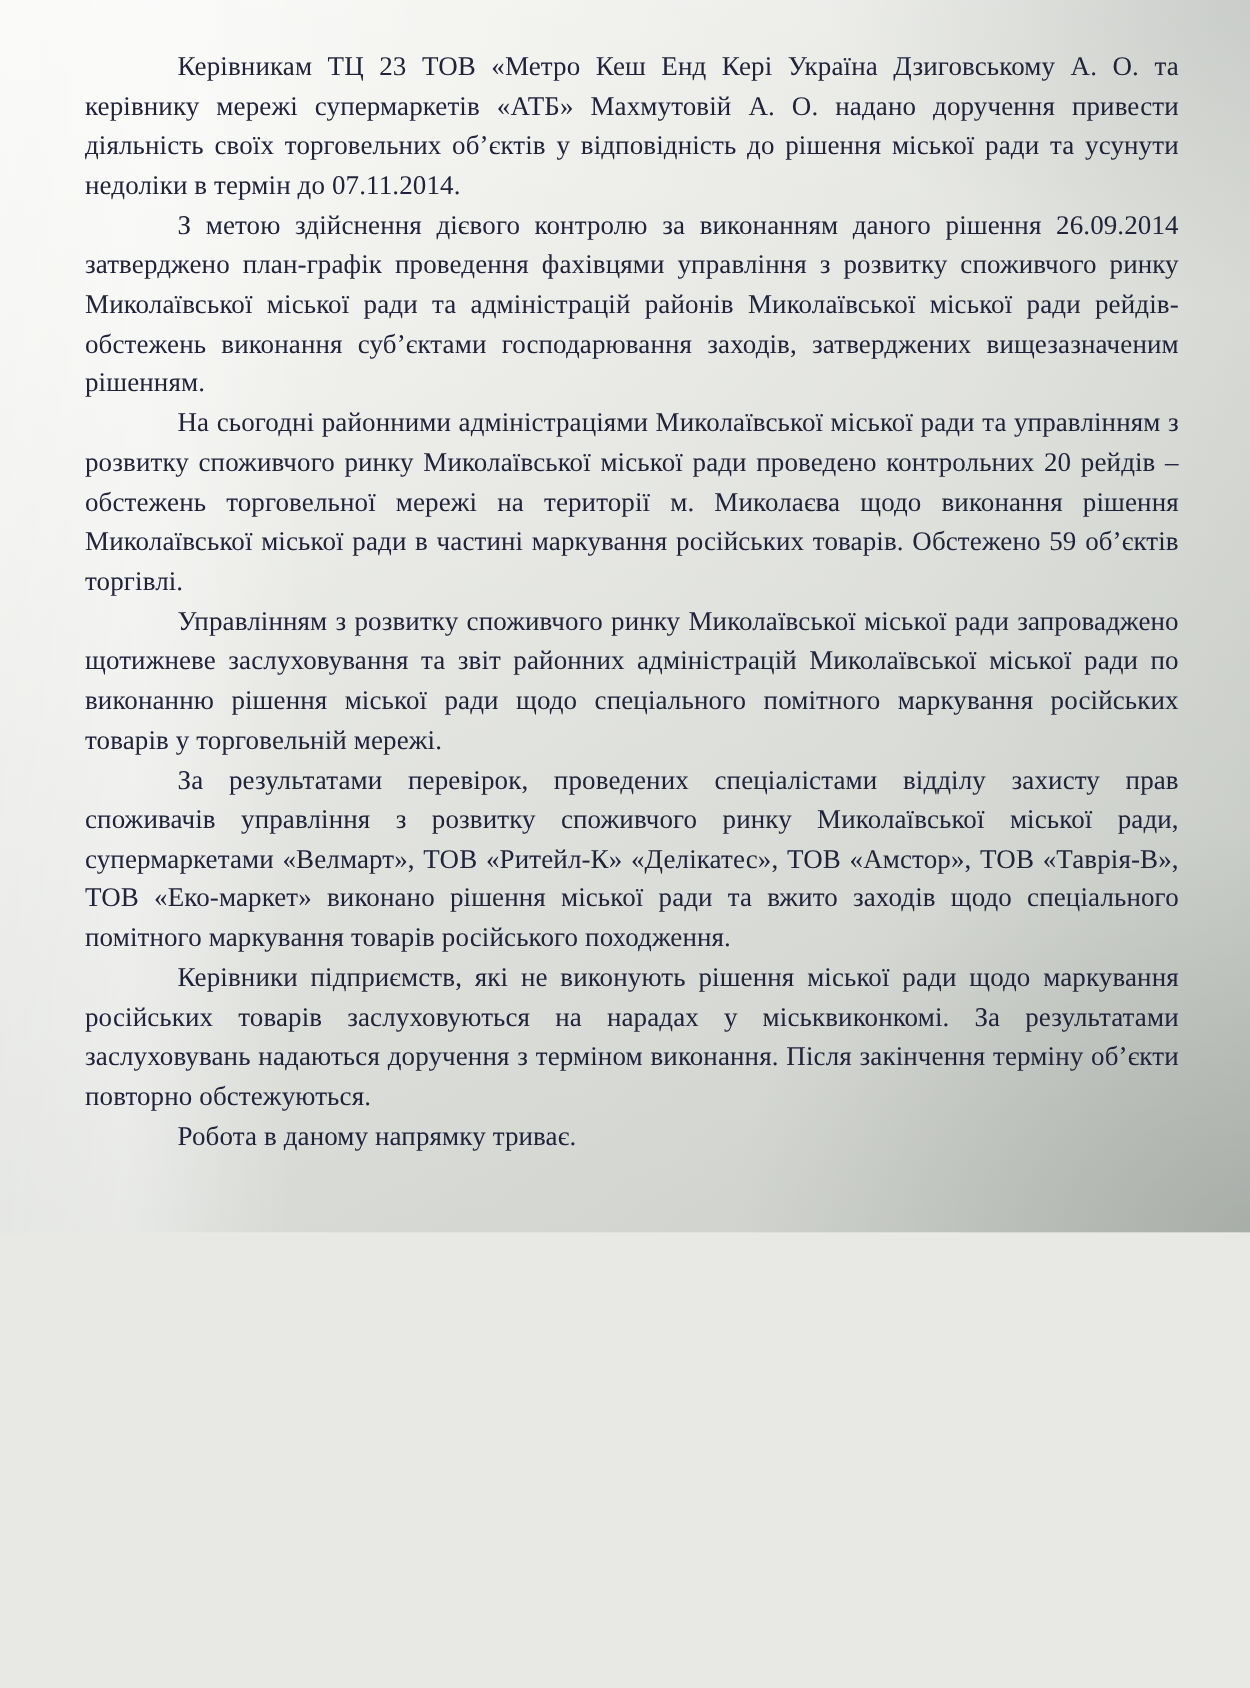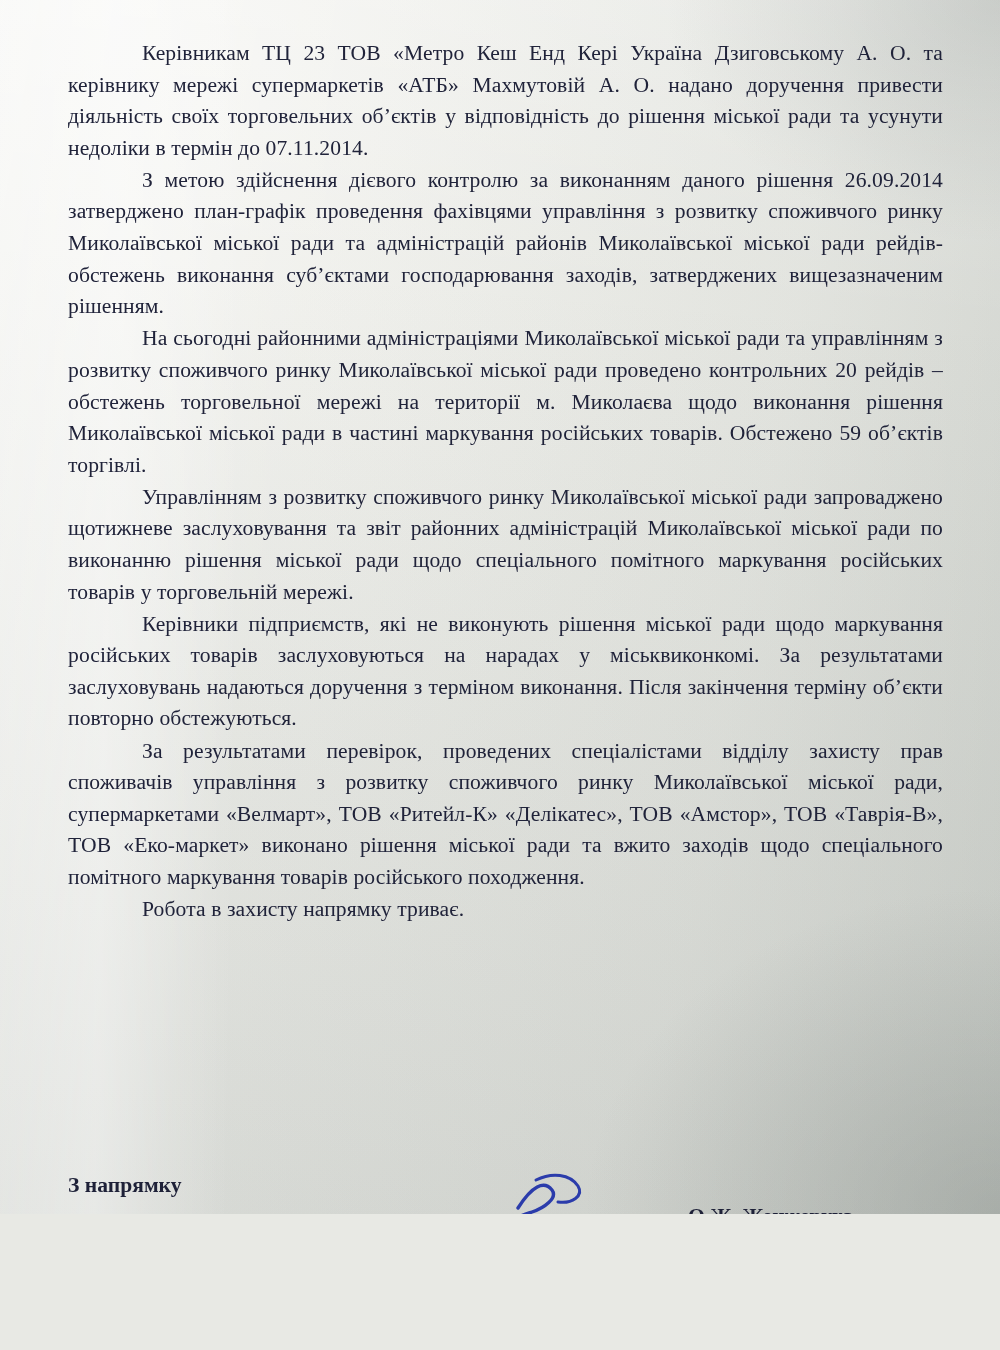--- a/index.html
+++ b/index.html
@@ -9,21 +9,21 @@
   body {
     width: 1000px;
     height: 1350px;
     overflow: hidden;
     background: #e8e9e4;
     font-family: "Liberation Serif", serif;
   }
   .page {
     position: relative;
     width: 1000px;
-    height: 1214px;
+    height: 986px;
     background:
       radial-gradient(ellipse at 20% 8%, #f2f2ee 0%, #e9eae5 45%, #dfe1dc 100%);
     box-sizing: border-box;
     overflow: hidden;
   }
   
   .page::before {
     content: "";
     position: absolute;
     inset: 0;
@@ -145,23 +145,23 @@
 
 <div class="page">
 
   <div class="top-shade"></div>
 
   <div class="body-text">
     <p>Керівникам ТЦ 23 ТОВ «Метро Кеш Енд Кері Україна Дзиговському А. О. та керівнику мережі супермаркетів «АТБ» Махмутовій А. О. надано доручення привести діяльність своїх торговельних об’єктів  у відповідність до рішення міської ради та усунути недоліки в термін до 07.11.2014.</p>
     <p>З метою здійснення дієвого контролю за виконанням даного рішення 26.09.2014 затверджено план-графік проведення фахівцями управління з розвитку споживчого ринку Миколаївської міської ради та адміністрацій районів Миколаївської міської ради рейдів-обстежень виконання суб’єктами господарювання заходів, затверджених вищезазначеним рішенням.</p>
     <p>На сьогодні районними адміністраціями Миколаївської міської ради та управлінням з розвитку споживчого ринку Миколаївської міської ради проведено контрольних 20 рейдів – обстежень торговельної мережі на території м. Миколаєва щодо виконання рішення Миколаївської міської ради в частині маркування російських товарів. Обстежено 59 об’єктів торгівлі.</p>
     <p>Управлінням з розвитку споживчого ринку Миколаївської міської ради запроваджено щотижневе заслуховування та звіт районних адміністрацій Миколаївської міської ради по виконанню рішення міської ради щодо спеціального помітного маркування російських товарів у торговельній мережі.</p>
+    <p>За результатами перевірок,  проведених спеціалістами відділу захисту прав споживачів управління з розвитку споживчого ринку Миколаївської міської ради, супермаркетами «Велмарт», ТОВ «Ритейл-К» «Делікатес», ТОВ «Амстор», ТОВ «Таврія-В», ТОВ «Еко-маркет» виконано рішення міської ради та вжито заходів щодо спеціального помітного маркування товарів російського походження.</p>
     <p>Керівники підприємств, які не виконують рішення міської ради щодо маркування російських товарів заслуховуються на нарадах у міськвиконкомі. За результатами заслуховувань надаються доручення з терміном виконання. Після закінчення терміну об’єкти повторно обстежуються.</p>
-    <p>За результатами перевірок,  проведених спеціалістами відділу захисту прав споживачів управління з розвитку споживчого ринку Миколаївської міської ради, супермаркетами «Велмарт», ТОВ «Ритейл-К» «Делікатес», ТОВ «Амстор», ТОВ «Таврія-В», ТОВ «Еко-маркет» виконано рішення міської ради та вжито заходів щодо спеціального помітного маркування товарів російського походження.</p>
-    <p class="last-para">Робота в захисту напрямку триває.</p>
+    <p class="last-para">Робота в даному напрямку триває.</p>
   </div>
 
   <div class="signature-block">
     <div class="sig-left">
       <div>З напрямку</div>
     </div>
     <div class="sig-right">О.Ж. Женжеруха</div>
   </div>
 
   <svg class="signature-mark" viewBox="0 0 220 160">

